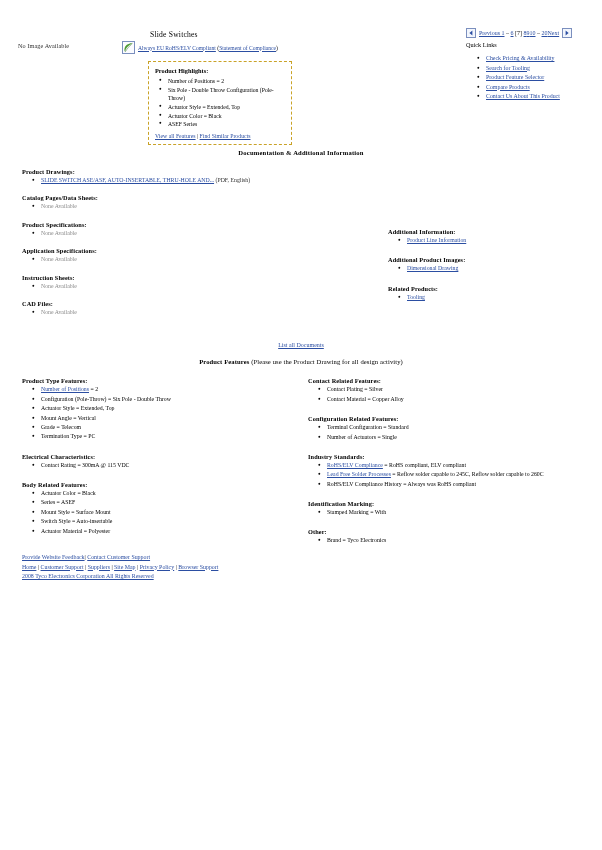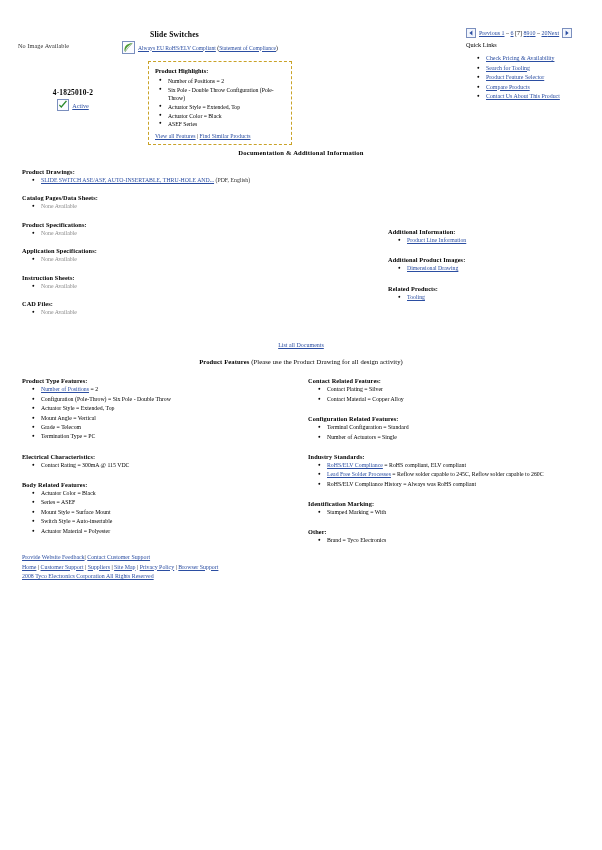--- a/index.html
+++ b/index.html
@@ -41,21 +41,21 @@
     width: 12px; height: 12px;
     border: 1px solid #7b8fbe;
     background: #fbfcff;
     display: inline-flex; align-items: center; justify-content: center;
   }
   .chk-box svg { display: block; }
   .status-link { font-size: 6.2px; }
 
   .prod-title {
     position: absolute; left: 122px; top: 30px;
-    font-size: 7.6px; font-weight: bold; letter-spacing: .2px; padding-left: 28px;
+    font-size: 7.6px; font-weight: normal; letter-spacing: .2px; padding-left: 28px;
   }
 
   .rohs-row {
     position: absolute; left: 122px; top: 41px;
     display: flex; align-items: center; gap: 3px;
   }
   .leaf-box {
     width: 13px; height: 13px;
     border: 1px solid #7b8fbe;
     background: #fbfcff;
@@ -177,31 +177,20 @@
 </style>
 </head>
 <body>
 
 <div class="page">
 
   <div class="top">
 
     <div class="no-image">No Image Available</div>
 
-    <div class="part-block">
-      <div class="part-number">4-1825010-2</div>
-      <div class="part-status-row">
-        <span class="chk-box">
-          <svg width="10" height="10" viewBox="0 0 10 10">
-            <path d="M1 5.6 L3.3 8 L9 1.2 L7.9 0.4 L3.2 6 L1.8 4.6 Z" fill="#2a8a2a"></path>
-          </svg>
-        </span>
-        <a class="lnk status-link">Active</a>
-      </div>
-    </div>
 
     <div class="prod-title">Slide Switches</div>
 
     <div class="rohs-row">
       <span class="leaf-box">
         <svg width="11" height="11" viewBox="0 0 11 11">
           <path d="M9.4 1.2 C5.6 1.0 1.6 3.1 1.4 7.6 C1.3 8.6 1.7 9.4 2.1 9.8 C2.3 6.6 4.8 3.9 9.4 1.2 Z" fill="#4e9b35"></path>
           <path d="M2.2 9.9 C4.3 6.4 6.6 3.9 9.5 1.3" stroke="#2f6b1f" stroke-width="0.45" fill="none"></path>
         </svg>
       </span>

